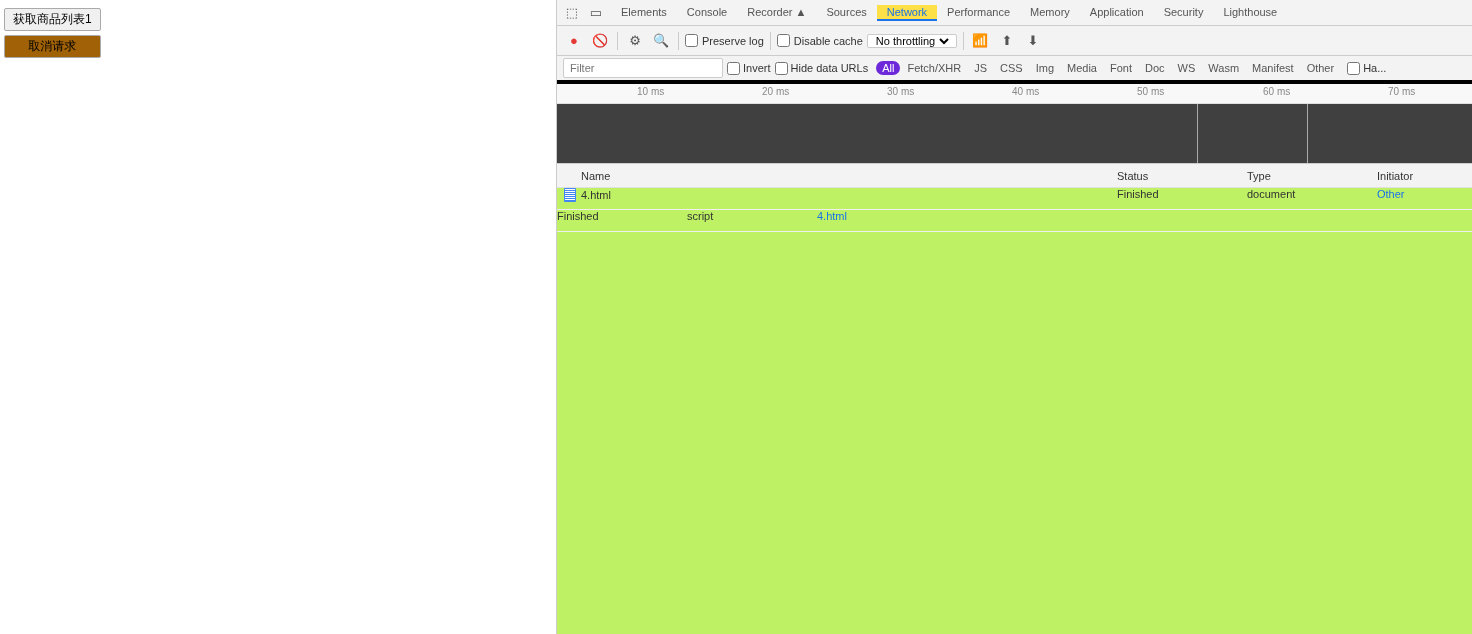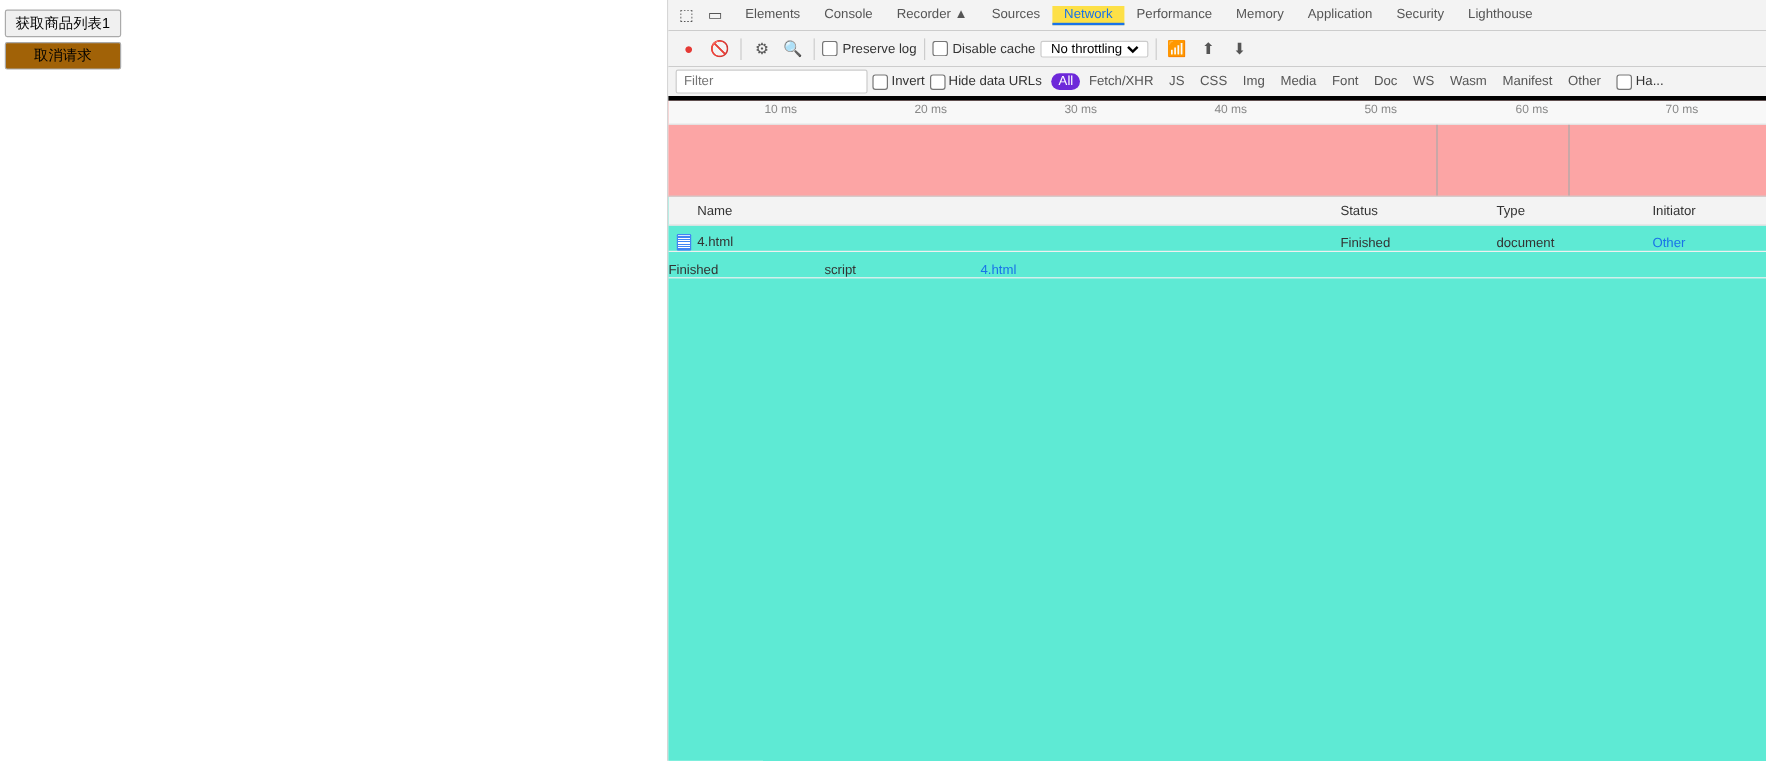--- a/index.html
+++ b/index.html
@@ -187,21 +187,21 @@
     .filter-type-btn.active {
       background: #6d28d9;
       color: #fff;
       border-radius: 10px;
     }
 
     
     .timeline-area {
       height: 80px;
       border-bottom: 1px solid #ccc;
-      background: #fca5a5;
+      background: #404040;
       position: relative;
       flex-shrink: 0;
       overflow: hidden;
     }
     .timeline-ruler {
       display: flex;
       align-items: flex-start;
       height: 20px;
       border-bottom: 1px solid #e0e0e0;
       background: #f8f8f8;
@@ -222,21 +222,21 @@
       width: 1px;
       top: 0;
       height: 100%;
       background: #aaa;
     }
 
     
     .network-table {
       flex: 1;
       overflow: auto;
-      background: #5eead4;
+      background: #bef264;
     }
     .table-header {
       display: flex;
       align-items: center;
       height: 24px;
       background: #f3f3f3;
       border-bottom: 1px solid #e0e0e0;
       position: sticky;
       top: 0;
       z-index: 10;
@@ -244,21 +244,21 @@
       font-weight: 500;
       color: #333;
     }
     .col-name { width: 560px; padding-left: 24px; flex-shrink: 0; }
     .col-status { width: 130px; flex-shrink: 0; }
     .col-type { width: 130px; flex-shrink: 0; }
     .col-initiator { flex: 1; }
 
     .table-row {
       display: flex;
-      align-items: flex-end;
+      align-items: flex-start;
       height: 22px;
       border-bottom: 1px solid #f0f0f0;
       font-size: 11px;
       color: #333;
       cursor: pointer;
     }
     .row-name {
       width: 560px;
       flex-shrink: 0;
       display: flex;

